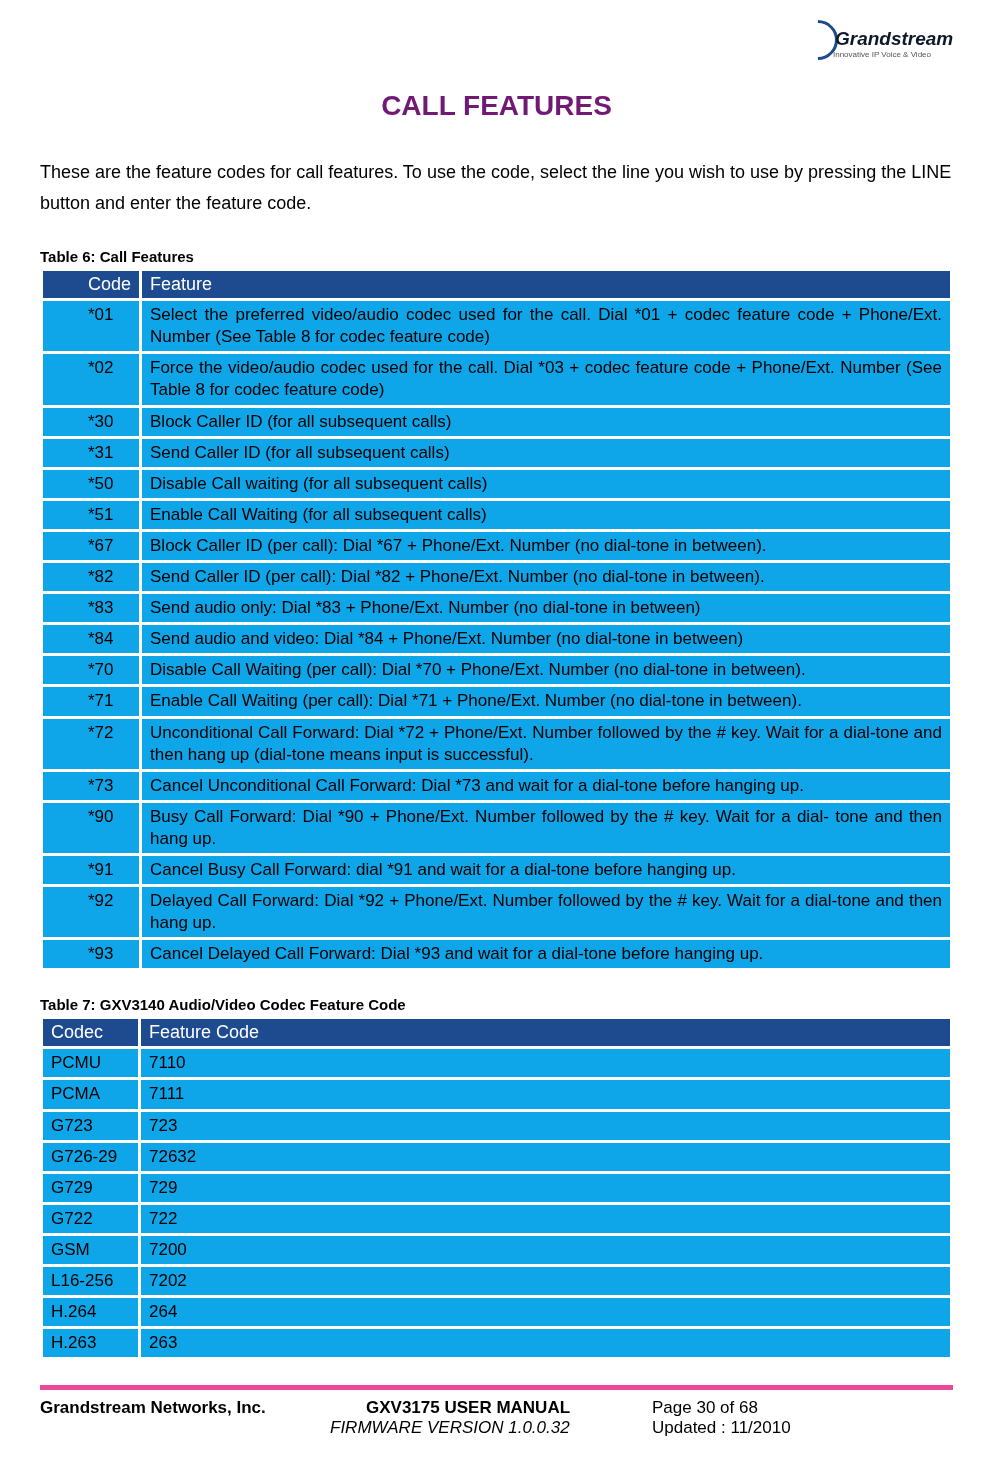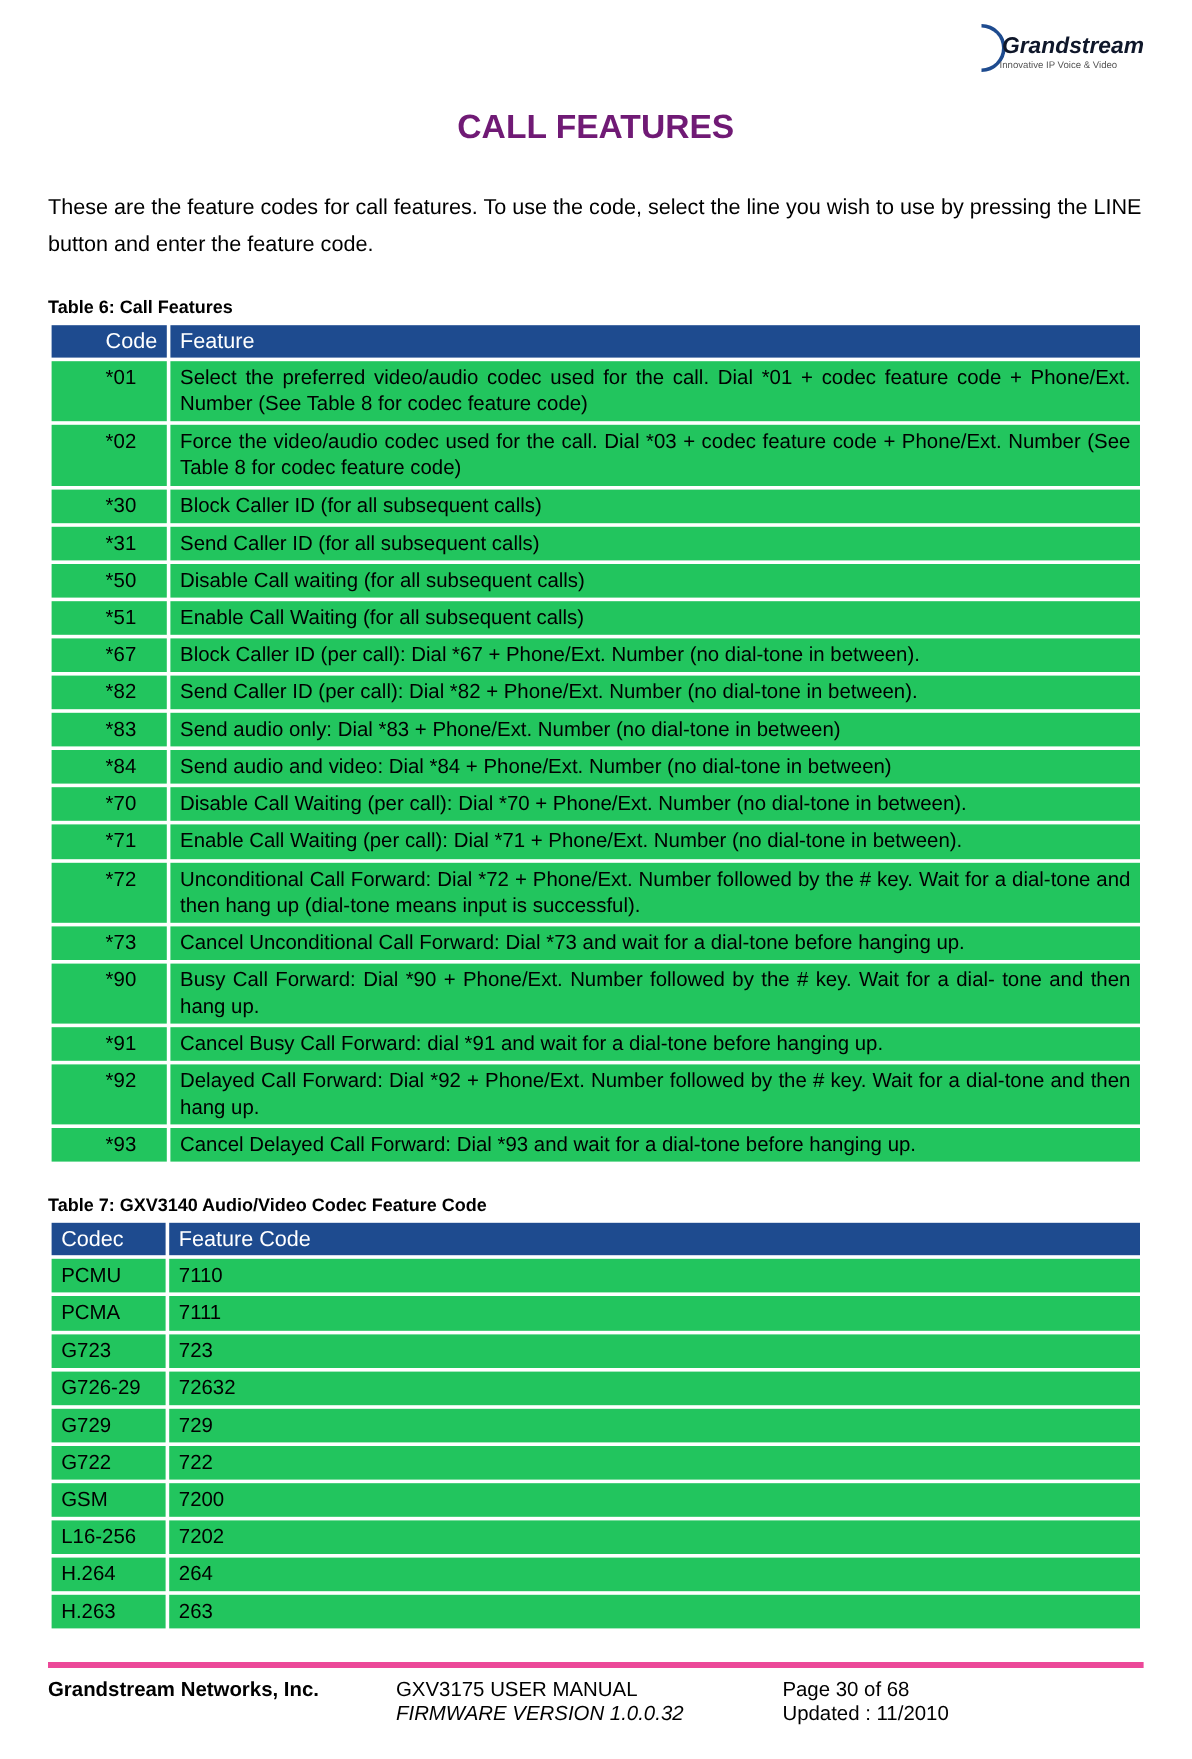--- a/index.html
+++ b/index.html
@@ -75,39 +75,39 @@
     }
     th {
       background-color: #1e4b8f;
       color: #fff;
       text-align: left;
       padding: 3px 8px;
       font-weight: normal;
       font-size: 18px;
     }
     td {
-      background-color: #22c55e;
+      background-color: #0ea5e9;
       padding: 3px 8px;
       vertical-align: top;
       text-align: justify;
       line-height: 1.3;
       margin-left: 41px;
     }
     .col-code { width: 95px; padding-left: 45px; }
     .col-codec { width: 95px; }
     .footer {
       border-top: 5px solid #ec4899;
       margin-top: 25px;
       padding-top: 8px;
       display: flex;
       font-size: 17px;
     }
     .footer-left { width: 290px; font-weight: bold; }
     .footer-mid { width: 310px; }
-    .footer-mid div:first-child { font-weight: normal; }
+    .footer-mid div:first-child { font-weight: bold; margin-left: 36px; }
     .footer-mid div:last-child { font-style: italic; }
     .footer-right { width: 220px; margin-left: 12px; }
   </style>
 </head>
 <body>
 
 <div class="logo-area">
   <div class="logo">
     <div class="logo-swoosh"></div>
     <span class="logo-text">Grandstream</span>

